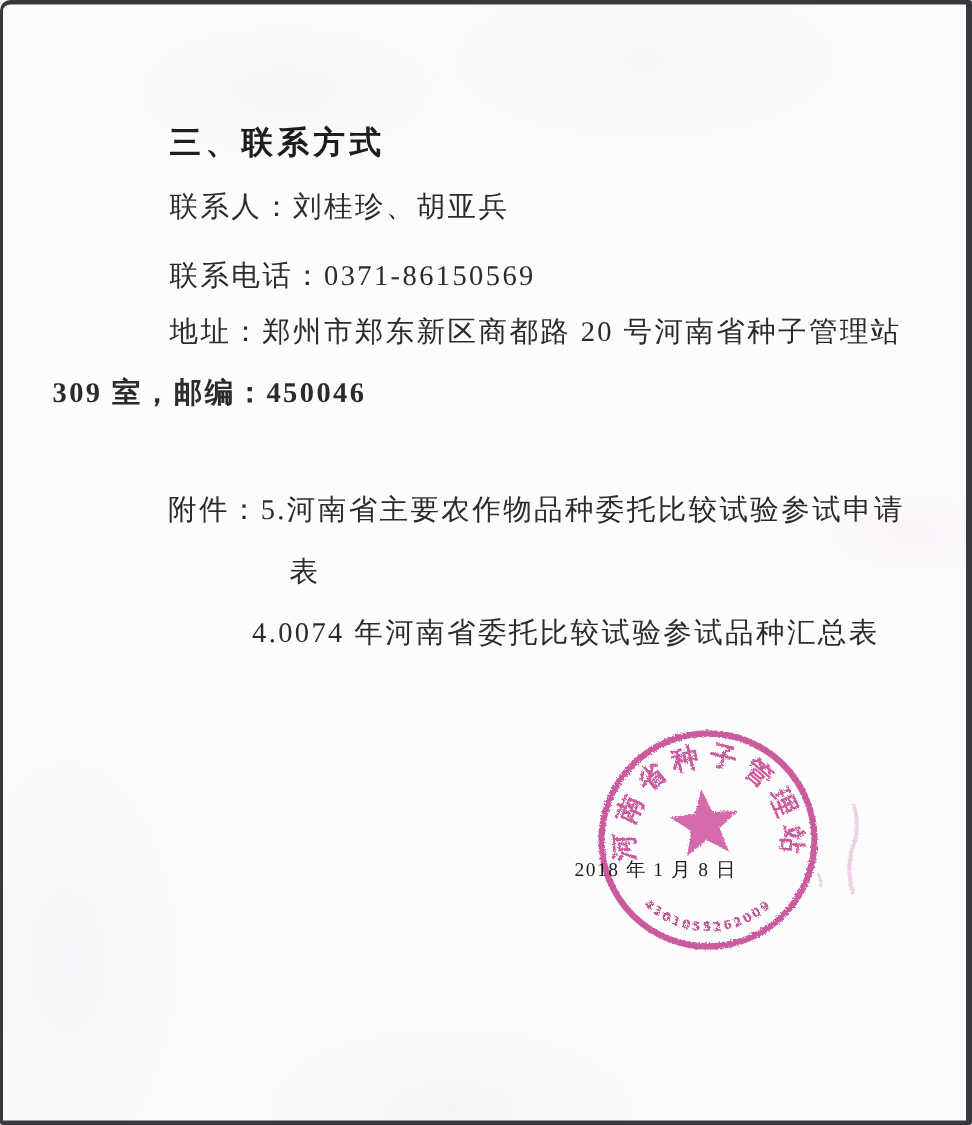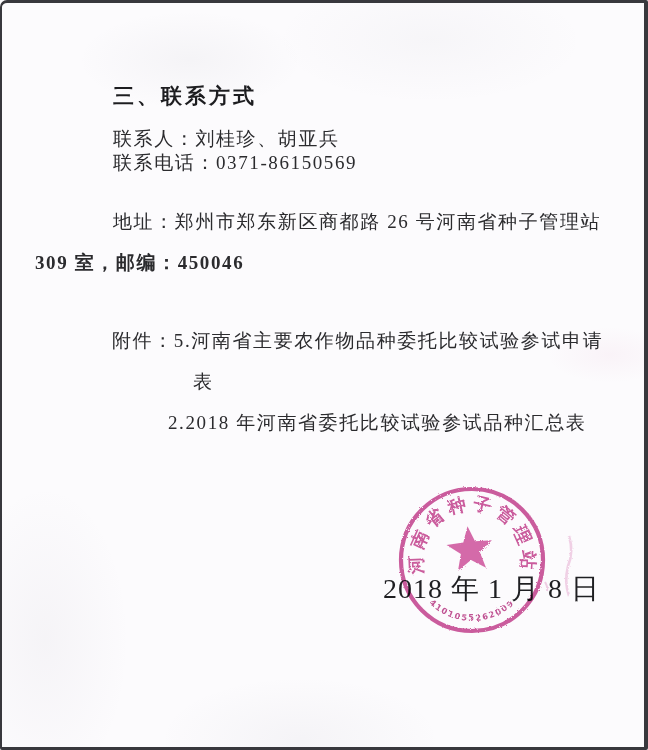--- a/index.html
+++ b/index.html
@@ -46,21 +46,21 @@
     z-index:3;
   }
   .heading{
     font-family:"Liberation Sans","DejaVu Sans",sans-serif;
     font-weight:bold;
     font-size:21px;
     letter-spacing:3px;
     color:#1d1d20;
   }
   .date-line{
-    font-size:28px;
+    font-size:13px;
     letter-spacing:1px;
     color:#1f1f22;
     z-index:5;
     mix-blend-mode:multiply;
   }
   .seal-svg{
     position:absolute;
     left:385px;top:474px;
     width:200px;height:178px;
     z-index:4;
@@ -72,31 +72,31 @@
 <body>
 
 <div class="page">
 
   <div class="scan-noise"></div>
 
   <div class="txt heading" style="left:113px;top:84px;">三、联系方式</div>
 
   <div class="txt" style="left:113px;top:128px;">联系人：刘桂珍、胡亚兵</div>
 
-  <div class="txt" style="left:113px;top:152px;">联系电话：0371-86150569</div>
+  <div class="txt" style="left:113px;top:174px;">联系电话：0371-86150569</div>
 
-  <div class="txt" style="left:113px;top:211px;">地址：郑州市郑东新区商都路 26 号河南省种子管理站</div>
+  <div class="txt" style="left:113px;top:211px;">地址：郑州市郑东新区商都路 20 号河南省种子管理站</div>
 
   <div class="txt" style="left:35px;top:252px;font-weight:bold;">309 室，邮编：450046</div>
 
   <div class="txt" style="left:112px;top:330px;">附件：5.河南省主要农作物品种委托比较试验参试申请</div>
 
   <div class="txt" style="left:193px;top:371px;">表</div>
 
-  <div class="txt" style="left:168px;top:412px;">2.2018 年河南省委托比较试验参试品种汇总表</div>
+  <div class="txt" style="left:168px;top:412px;">4.0074 年河南省委托比较试验参试品种汇总表</div>
 
   <svg class="seal-svg" viewBox="0 0 200 178">
     <defs>
       <filter id="inkRough" x="-15%" y="-15%" width="130%" height="130%">
         <feTurbulence type="fractalNoise" baseFrequency="0.9" numOctaves="2" seed="7" result="n"></feTurbulence>
         <feDisplacementMap in="SourceGraphic" in2="n" scale="2.4"></feDisplacementMap>
       </filter>
       <path id="sealTextArc" d="M 40,103 A 50,50 0 1 1 134,103" fill="none"></path>
       <path id="sealNumArc" d="M 43.9,129.1 A 61,61 0 0 0 130.1,129.1" fill="none"></path>
     </defs>

